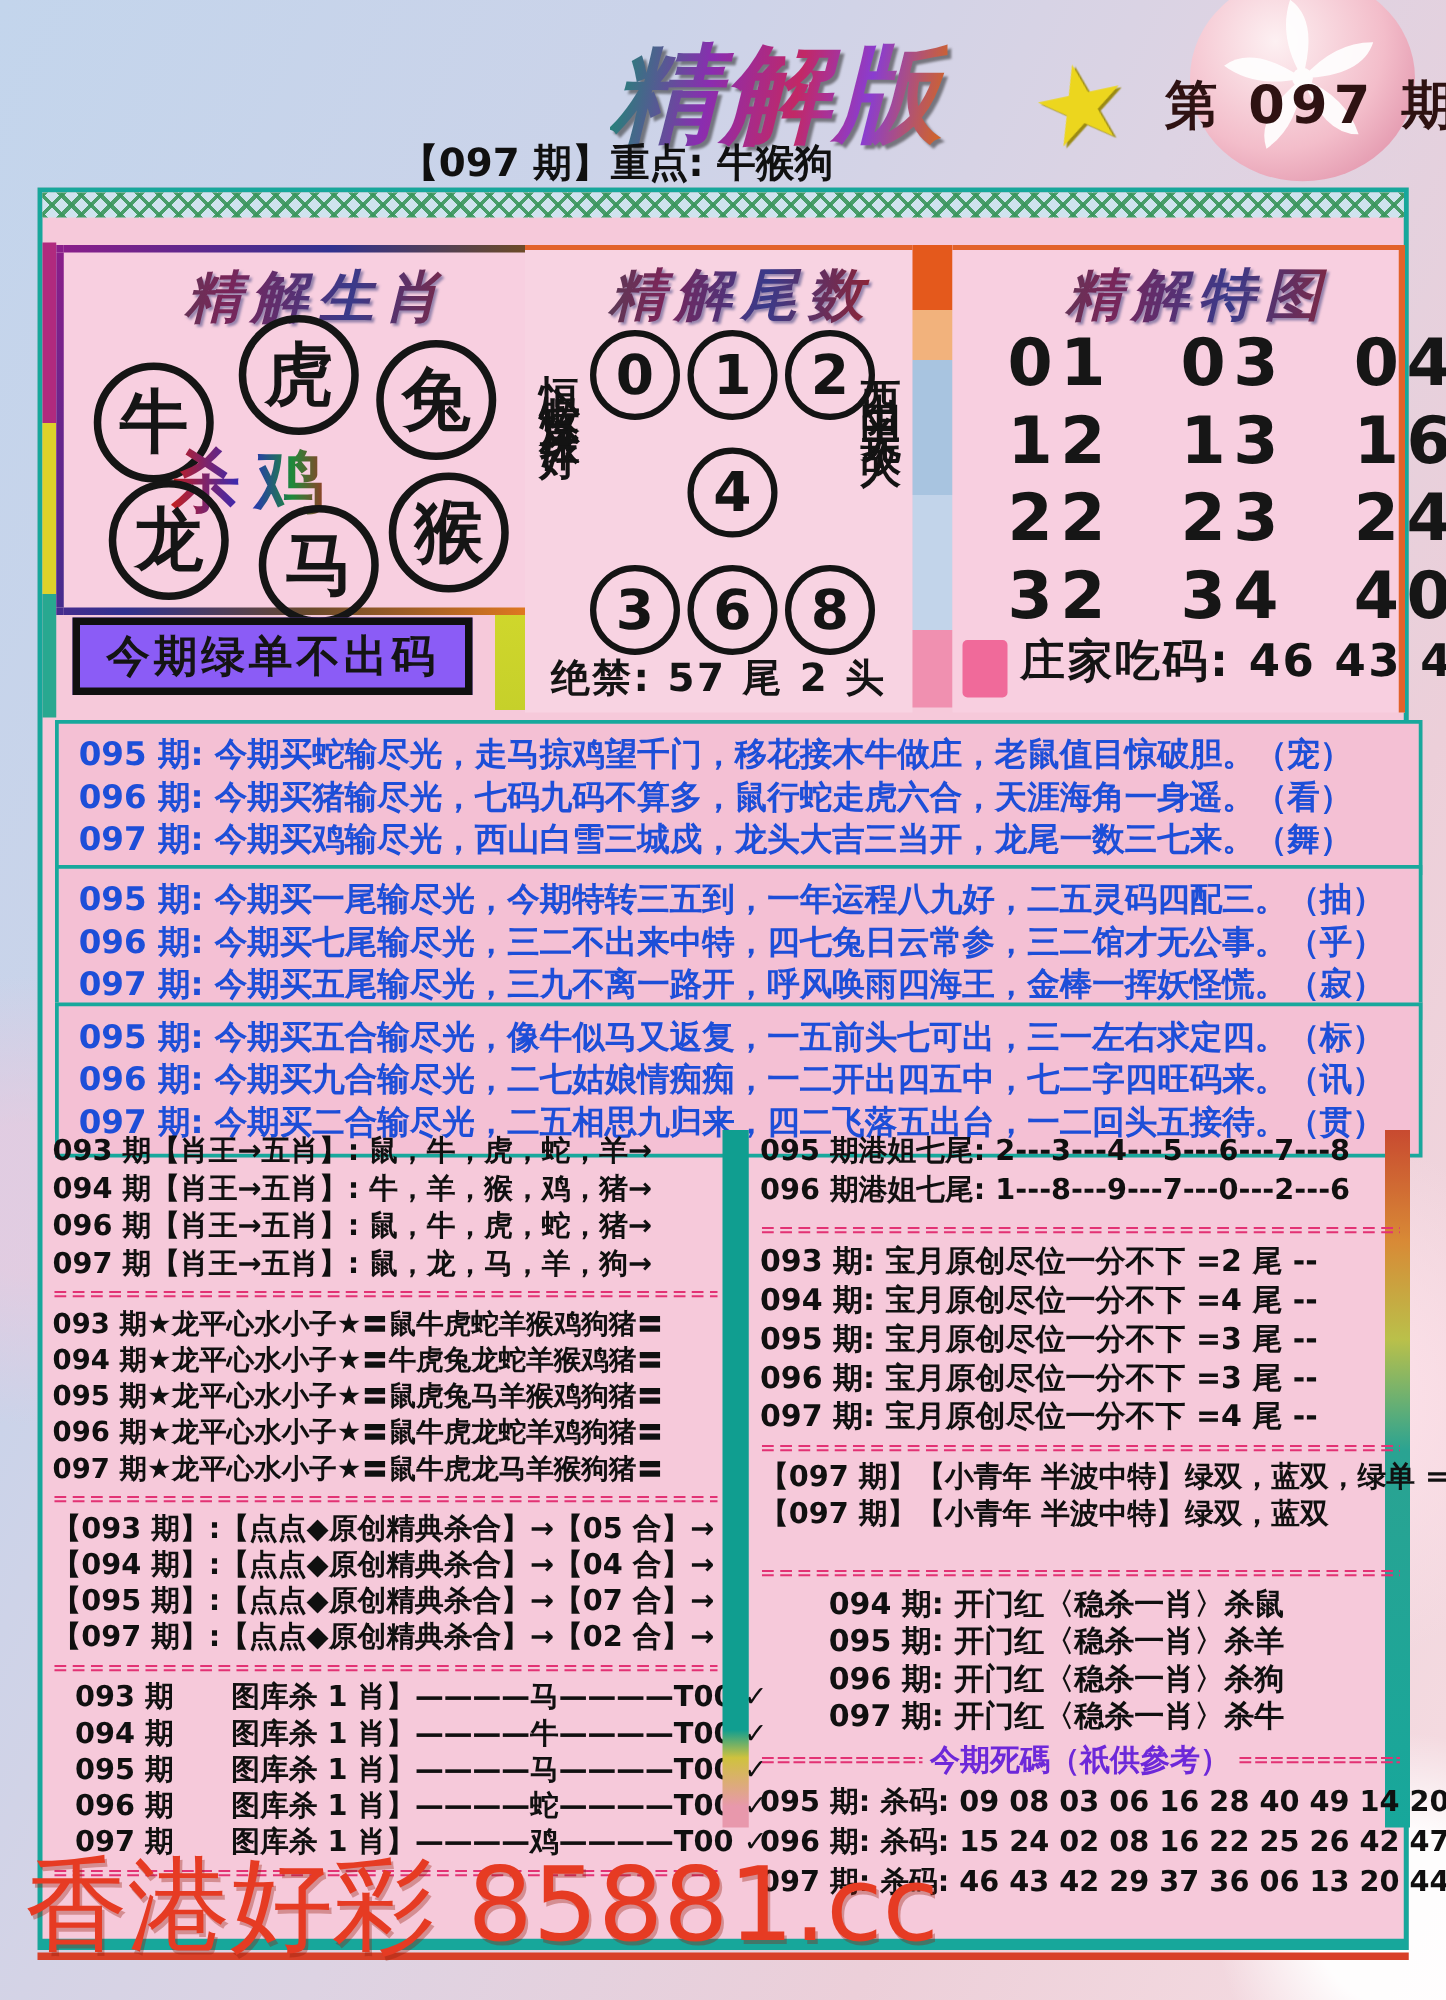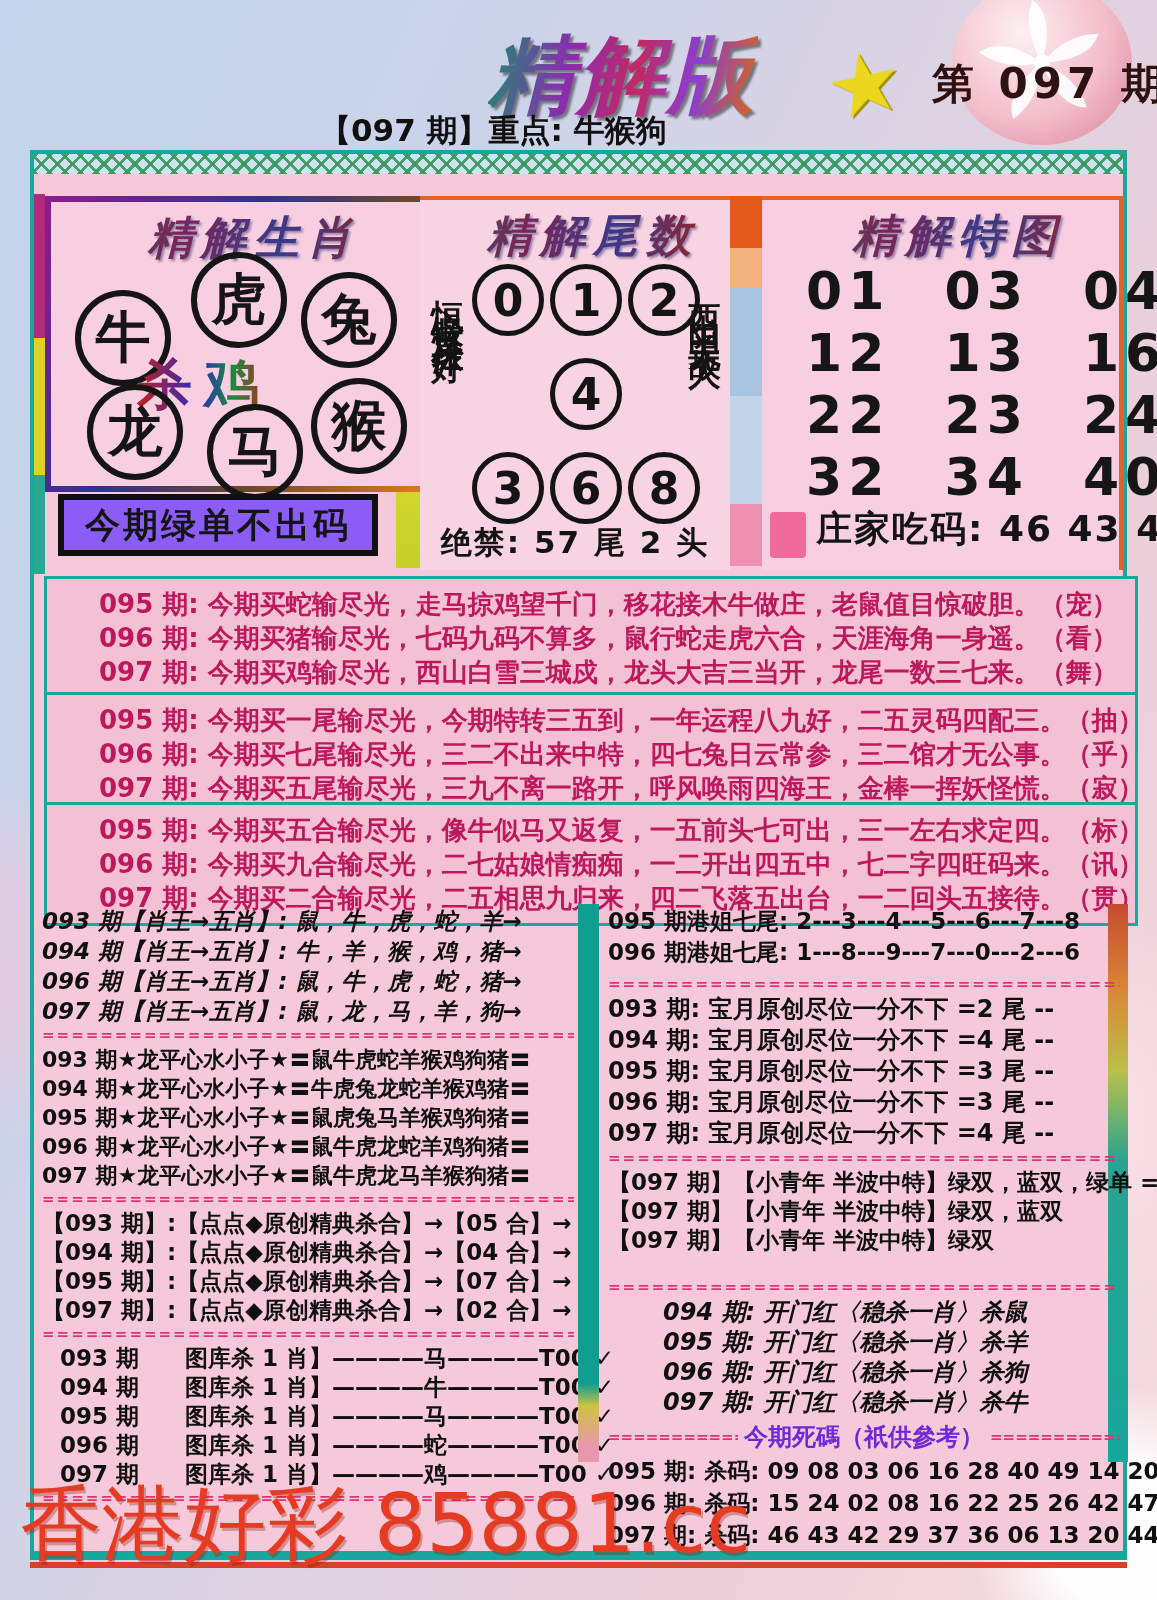--- a/index.html
+++ b/index.html
@@ -89,32 +89,32 @@
     word-spacing:30px; color:#161616; white-space:nowrap; }
   .pink-square { position:absolute; left:8px; bottom:12px; width:36px; height:46px;
     background:#f06a9a; border-radius:4px; }
   .ps-banker { position:absolute; left:54px; bottom:16px; font-size:36px; font-weight:bold;
     letter-spacing:2px; white-space:nowrap; }
 
   
   .vblock { position:absolute; left:10px; width:1072px; border:3px solid #18a89c;
     background:#f4c0d4; padding:8px 0 8px 16px; }
   .vb1 { top:422px; } .vb2 { top:538px; } .vb3 { top:648px; }
-  .vln { font-size:26px; font-weight:bold; line-height:34px; white-space:nowrap; color:#be185d;margin-left:36px; }
+  .vln { font-size:26px; font-weight:bold; line-height:34px; white-space:nowrap; color:#1d4ed8; }
 
   
   .cols { position:absolute; left:8px; top:750px; width:1080px; height:640px; }
   .lcol { position:absolute; left:0; top:2px; width:532px; }
   .rcol { position:absolute; left:566px; top:2px; width:512px; }
   .divider { position:absolute; left:536px; top:0; width:21px; height:558px;
     background:linear-gradient(180deg,#109e90 0 86%,#cfc23e 90%,#e898ac 97%); }
   .rstrip { position:absolute; left:1066px; top:0; width:20px; height:558px;
     background:linear-gradient(180deg,#c84a30,#d88a36 16%,#bac04a 30%,#2aa392 46%,#17a79b); }
   .ln { font-size:23px; font-weight:bold; line-height:29px; white-space:nowrap; color:#101010; }
-  .lh30 { line-height:30px;font-style:italic; } .lh31 { line-height:31px; } .lh32 { line-height:32px; }
+  .lh30 { line-height:30px; } .lh31 { line-height:31px; } .lh32 { line-height:32px; }
   .fs22 { font-size:22px; } .fs24 { font-size:24px; }
   .ind18 { padding-left:18px; } .ind55 { padding-left:55px; }
   .sep { color:#e23274; font-size:15px; font-weight:bold; letter-spacing:2px;
     line-height:13px; height:13px; overflow:hidden; margin:3px 0; white-space:nowrap; }
   .spacer18 { height:18px; }
   .dead { display:flex; align-items:center; margin:4px 0 2px 0; overflow:hidden; }
   .dead .dash { color:#e23274; font-size:15px; font-weight:bold; overflow:hidden;
     height:15px; line-height:15px; flex:1; white-space:nowrap; }
   .dead .dtitle { color:#6d28d9; font-size:24px; font-weight:bold; white-space:nowrap; padding:0 6px; }
 
@@ -240,21 +240,20 @@
         <div class="ln lh31">096 期港姐七尾:  1---8---9---7---0---2---6</div>
         <div class="sep" style="margin-top:10px">============================================================</div>
         <div class="ln fs24 lh31">093 期:  宝月原创尽位一分不下 =2 尾 --</div>
         <div class="ln fs24 lh31">094 期:  宝月原创尽位一分不下 =4 尾 --</div>
         <div class="ln fs24 lh31">095 期:  宝月原创尽位一分不下 =3 尾 --</div>
         <div class="ln fs24 lh31">096 期:  宝月原创尽位一分不下 =3 尾 --</div>
         <div class="ln fs24 lh31">097 期:  宝月原创尽位一分不下 =4 尾 --</div>
         <div class="sep">============================================================</div>
         <div class="ln">【097 期】【小青年 半波中特】绿双，蓝双，绿单 === 开</div>
         <div class="ln">【097 期】【小青年 半波中特】绿双，蓝双</div>
-        <div class="ln">【097 期】【小青年 半波中特】绿双</div>
         <div class="spacer18"></div>
         <div class="sep" style="margin-top:8px">============================================================</div>
         <div class="ln fs24 lh30 ind55">094 期:  开门红〈稳杀一肖〉杀鼠</div>
         <div class="ln fs24 lh30 ind55">095 期:  开门红〈稳杀一肖〉杀羊</div>
         <div class="ln fs24 lh30 ind55">096 期:  开门红〈稳杀一肖〉杀狗</div>
         <div class="ln fs24 lh30 ind55">097 期:  开门红〈稳杀一肖〉杀牛</div>
         <div class="dead">
           <span class="dash">====================================</span>
           <span class="dtitle">今期死碼（祇供參考）</span>
           <span class="dash">====================================</span>

